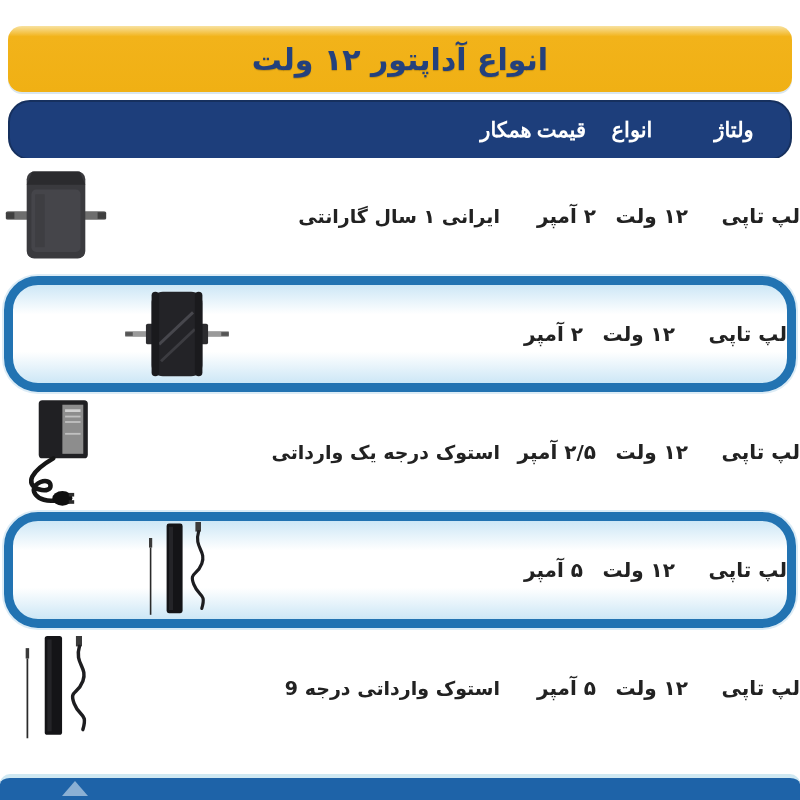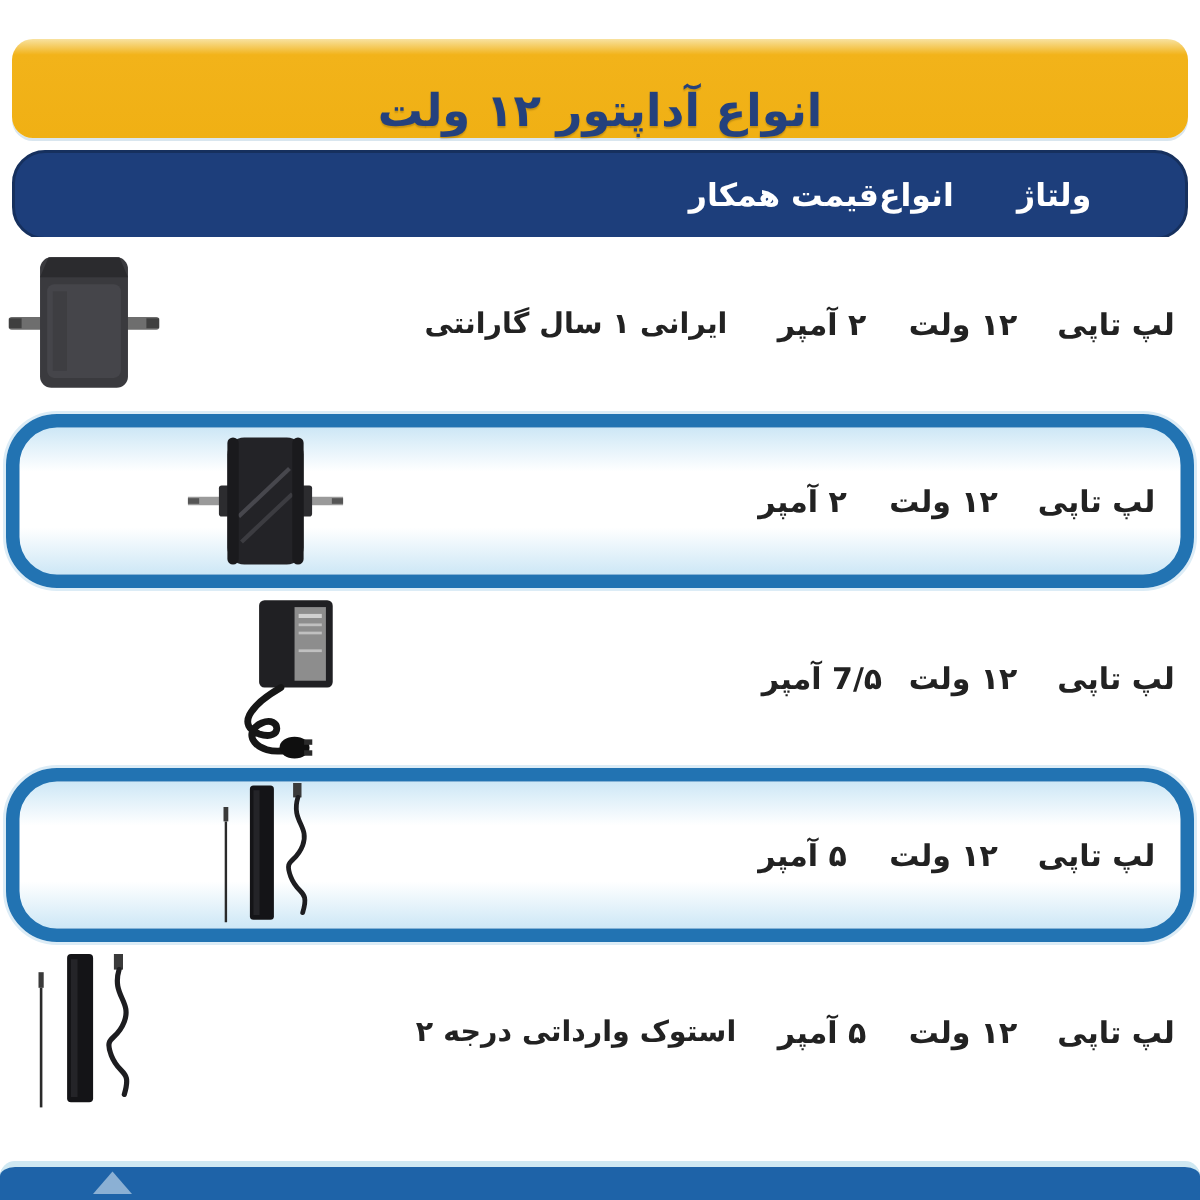--- a/index.html
+++ b/index.html
@@ -7,56 +7,57 @@
     width:800px;height:800px;overflow:hidden;background:#ffffff;
     font-family:"DejaVu Sans", sans-serif;position:relative;
   }
   .page{width:800px;height:800px;position:relative;}
 
   
   .banner{
     position:absolute;left:8px;right:8px;top:26px;height:66px;
     background:linear-gradient(180deg,#f8e2a0 0%,#f2b31a 16%,#f0b014 100%);
     border-radius:14px;
-    display:flex;align-items:flex-end;justify-content:center;
+    display:flex;align-items:center;justify-content:center;
     box-shadow:0 2px 0 #d9e6ef;
   }
   .banner-title{
     color:#24417d;font-size:30px;font-weight:bold;
     text-shadow:0 1px 1px rgba(0,0,0,.18);
   }
 
   
   .thead{
     position:absolute;left:8px;right:8px;top:100px;height:56px;
     background:#1d3e7b;border:2px solid #16305e;border-radius:22px;
     display:grid;direction:rtl;align-items:center;
     grid-template-columns:112px 92px 96px 232px 156px 1fr;
   }
   .thead .th{
-    color:#ffffff;font-size:21px;font-weight:bold;text-align:left;
+    color:#ffffff;font-size:21px;font-weight:bold;text-align:center;
     white-space:nowrap;
+    font-family:Liberation Serif, serif;
   }
 
   
   .rows{position:absolute;left:0;right:0;top:158px;}
   .row{
     height:116px;margin:0 0 2px 0;position:relative;
     display:grid;direction:rtl;align-items:center;
     grid-template-columns:112px 92px 96px 232px 156px 1fr;
     background:#ffffff;
   }
   .row.highlighted{
     border:9px solid #2273b2;border-radius:34px;
     margin-left:4px;margin-right:4px;height:98px;
     background:linear-gradient(180deg,#cde7f6 0%,#ffffff 30%,#ffffff 68%,#cde7f6 100%);
     box-shadow:0 0 0 2px #dcecf6;
   }
   .cell{
-    font-size:20px;font-weight:bold;color:#222222;text-align:center;
+    font-size:20px;font-weight:bold;color:#222222;
     white-space:nowrap;
   }
   .cell.desc{font-size:19px;}
   .cell.img{display:flex;align-items:center;justify-content:center;height:100%;}
   .adapter-svg{display:block;}
 
   
   .bottom-bar{
     position:absolute;left:0;right:0;bottom:0;height:22px;
     background:#1e63a8;border-top:4px solid #cfe8f2;
@@ -124,21 +125,22 @@
           <path d="M38 80 L74 46" stroke="#3c3c41" stroke-width="3" fill="none"></path>
           <rect x="28" y="6" width="8" height="90" rx="4" fill="#1a1a1d"></rect>
           <rect x="74" y="6" width="8" height="90" rx="4" fill="#1a1a1d"></rect>
         </svg>
       </div>
     </div>
 
     <div class="row">
       <div class="cell">لپ تاپی</div>
       <div class="cell">۱۲ ولت</div>
-      <div class="cell">7/۵ آمپر</div>
+      <div class="cell">۲/۵ آمپر</div>
+      <div class="cell desc">استوک درجه یک وارداتی</div>
       <div class="cell"></div>
       <div class="cell img">
         <svg class="adapter-svg" width="100" height="112" viewBox="0 0 110 122">
           <rect x="36" y="4" width="54" height="64" rx="4" fill="#202023"></rect>
           <rect x="62" y="9" width="23" height="54" fill="#8d8d8d"></rect>
           <rect x="65" y="14" width="17" height="3" fill="#d0d0d0"></rect>
           <rect x="65" y="21" width="17" height="2" fill="#c0c0c0"></rect>
           <rect x="65" y="27" width="17" height="2" fill="#c0c0c0"></rect>
           <rect x="65" y="40" width="17" height="2" fill="#c0c0c0"></rect>
           <path d="M52 68 C28 82, 20 96, 36 102 C54 108, 52 88, 38 94 C22 101, 34 118, 56 114" stroke="#161616" stroke-width="5" fill="none" stroke-linecap="round"></path>
@@ -163,21 +165,21 @@
           <rect x="78" y="0" width="7" height="12" fill="#3a3a3a"></rect>
           <path d="M82 12 C76 32, 92 36, 86 52 C80 68, 70 62, 76 78 C82 94, 92 88, 86 108" stroke="#1d1d20" stroke-width="4" fill="none" stroke-linecap="round"></path>
         </svg>
       </div>
     </div>
 
     <div class="row">
       <div class="cell">لپ تاپی</div>
       <div class="cell">۱۲ ولت</div>
       <div class="cell">۵ آمپر</div>
-      <div class="cell desc">استوک وارداتی درجه ۲</div>
+      <div class="cell desc">استوک وارداتی درجه 9</div>
       <div class="cell"></div>
       <div class="cell img">
         <svg class="adapter-svg" width="96" height="104" viewBox="0 0 110 120">
           <rect x="20" y="14" width="4" height="12" fill="#3a3a3a"></rect>
           <path d="M22 26 L22 118" stroke="#2a2a2a" stroke-width="2" fill="none"></path>
           <rect x="42" y="0" width="20" height="114" rx="3" fill="#141417"></rect>
           <rect x="45" y="4" width="5" height="106" fill="#242428"></rect>
           <rect x="78" y="0" width="7" height="12" fill="#3a3a3a"></rect>
           <path d="M82 12 C76 32, 92 36, 86 52 C80 68, 70 62, 76 78 C82 94, 92 88, 86 108" stroke="#1d1d20" stroke-width="4" fill="none" stroke-linecap="round"></path>
         </svg>

